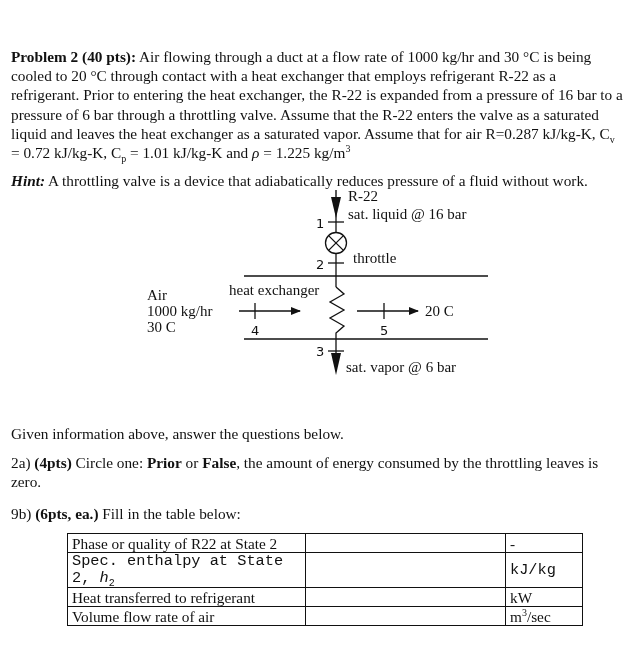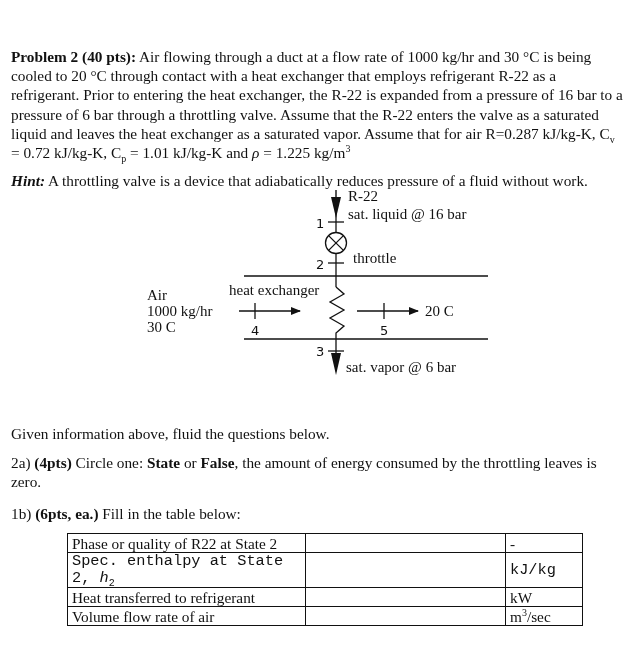--- a/index.html
+++ b/index.html
@@ -89,25 +89,25 @@
   <text x="147" y="332">30 C</text>
   <text x="425" y="316">20 C</text>
   <text x="346" y="372">sat. vapor @ 6 bar</text>
   <text class="num" x="316" y="228">1</text>
   <text class="num" x="316" y="269">2</text>
   <text class="num" x="316" y="356">3</text>
   <text class="num" x="251" y="335">4</text>
   <text class="num" x="380" y="335">5</text>
 </svg>
 
-<div class="para" id="given">Given information above, fluid the questions below.</div>
+<div class="para" id="given">Given information above, answer the questions below.</div>
 
-<div class="para" id="q2a"><span>2a) </span><b>(4pts)</b><span> Circle one: </span><b>State</b><span> or </span><b>False</b><span>, the amount of energy consumed by the throttling leaves is zero.</span></div>
+<div class="para" id="q2a"><span>2a) </span><b>(4pts)</b><span> Circle one: </span><b>Prior</b><span> or </span><b>False</b><span>, the amount of energy consumed by the throttling leaves is zero.</span></div>
 
-<div class="para" id="q2b"><span>1b) </span><b>(6pts, ea.)</b><span> Fill in the table below:</span></div>
+<div class="para" id="q2b"><span>9b) </span><b>(6pts, ea.)</b><span> Fill in the table below:</span></div>
 
 <table id="results">
   <tbody>
       <tr>
     <td class="label">Phase or quality of R22 at State 2</td>
     <td class="value"></td>
     <td class="unit">-</td>
   </tr>
   <tr class="tall">
     <td class="label"><span>Spec. enthalpy at State 2, </span><i>h</i><sub>2</sub></td>

